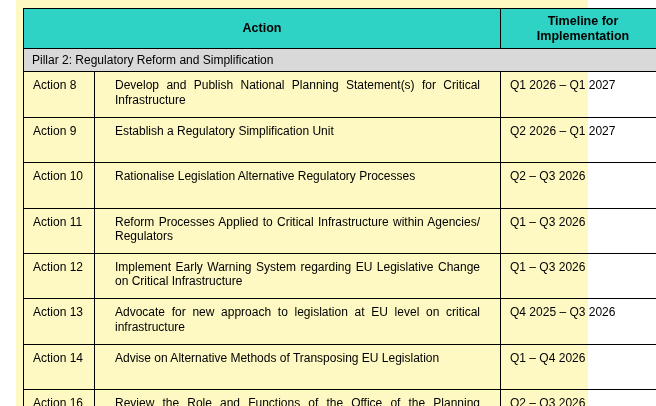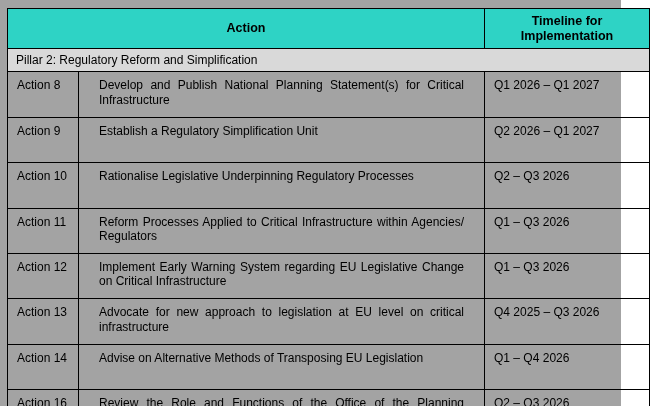--- a/index.html
+++ b/index.html
@@ -3,25 +3,26 @@
 <meta charset="utf-8">
 <style>
   html, body {
     margin: 0;
     padding: 0;
     background: #ffffff;
     font-family: "Liberation Sans", sans-serif;
     color: #000000;
   }
   .page {
-    width: 621px;
+    width: 572px;
     height: 406px;
     position: relative;
-    background: #a3a3a3;
+    background: #fef9c3;
     box-sizing: border-box;
+    margin-left: 16px;
   }
   table.doc-table {
     position: absolute;
     left: 7px;
     top: 8px;
     width: 642px;
     border-collapse: collapse;
     table-layout: fixed;
     font-size: 12px;
     line-height: 1.2;
@@ -93,21 +94,21 @@
         <td class="action-desc">Develop and Publish National Planning Statement(s) for Critical Infrastructure</td>
         <td class="timeline">Q1 2026 – Q1 2027</td>
       </tr>
       <tr class="row-1">
         <td class="action-id">Action 9</td>
         <td class="action-desc">Establish a Regulatory Simplification Unit</td>
         <td class="timeline">Q2 2026 – Q1 2027</td>
       </tr>
       <tr class="row-1">
         <td class="action-id">Action 10</td>
-        <td class="action-desc">Rationalise Legislative Underpinning Regulatory Processes</td>
+        <td class="action-desc">Rationalise Legislation Alternative Regulatory Processes</td>
         <td class="timeline">Q2 – Q3 2026</td>
       </tr>
       <tr class="row-2">
         <td class="action-id">Action 11</td>
         <td class="action-desc">Reform Processes Applied to Critical Infrastructure within Agencies/ Regulators</td>
         <td class="timeline">Q1 – Q3 2026</td>
       </tr>
       <tr class="row-2">
         <td class="action-id">Action 12</td>
         <td class="action-desc">Implement Early Warning System regarding EU Legislative Change on Critical Infrastructure</td>

